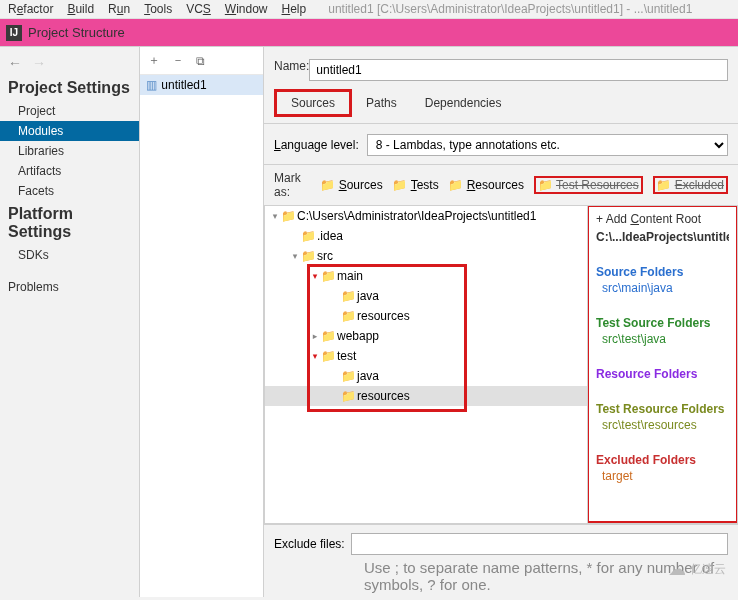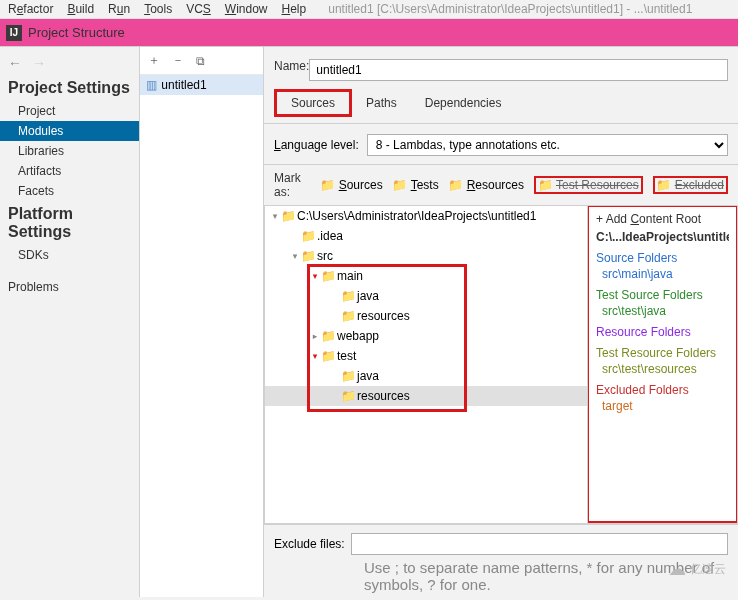--- a/index.html
+++ b/index.html
@@ -63,21 +63,21 @@
 .tree-row.sel { background: #e0e0e0; }
 .fi.gray { color: #9a9a9a; }
 .fi.blue { color: #4a90d9; }
 .fi.green { color: #3c9a3c; }
 .fi.yellow { color: #c8a030; }
 .redbox { position: absolute; border: 3px solid #d7191c; pointer-events: none; }
 
 .rightpanel { width: 150px; background: #fff; border: 1px solid #d0d0d0; border-left: none; padding: 6px 8px; position: relative; overflow: hidden; }
 .rightpanel .add { color: #333; margin-bottom: 4px; white-space: nowrap; }
 .rightpanel .root { font-weight: bold; color: #333; margin-bottom: 6px; white-space: nowrap; overflow: hidden; }
-.rightpanel .sec-h { font-weight: normal; margin-top: 7px; white-space: nowrap; }
+.rightpanel .sec-h { font-weight: bold; margin-top: 21px; white-space: nowrap; }
 .rightpanel .sec-v { margin-left: 6px; margin-top: 2px; white-space: nowrap; }
 .c-blue { color: #2a6fcf; }
 .c-green { color: #2e8b2e; }
 .c-purple { color: #8a2be2; }
 .c-olive { color: #7a8a1f; }
 .c-red { color: #c83030; }
 .c-orange { color: #cc6b1f; }
 
 .exclude { padding: 8px 10px 4px 10px; border-top: 1px solid #d0d0d0; }
 .exclude .row { display: flex; align-items: center; gap: 6px; }

